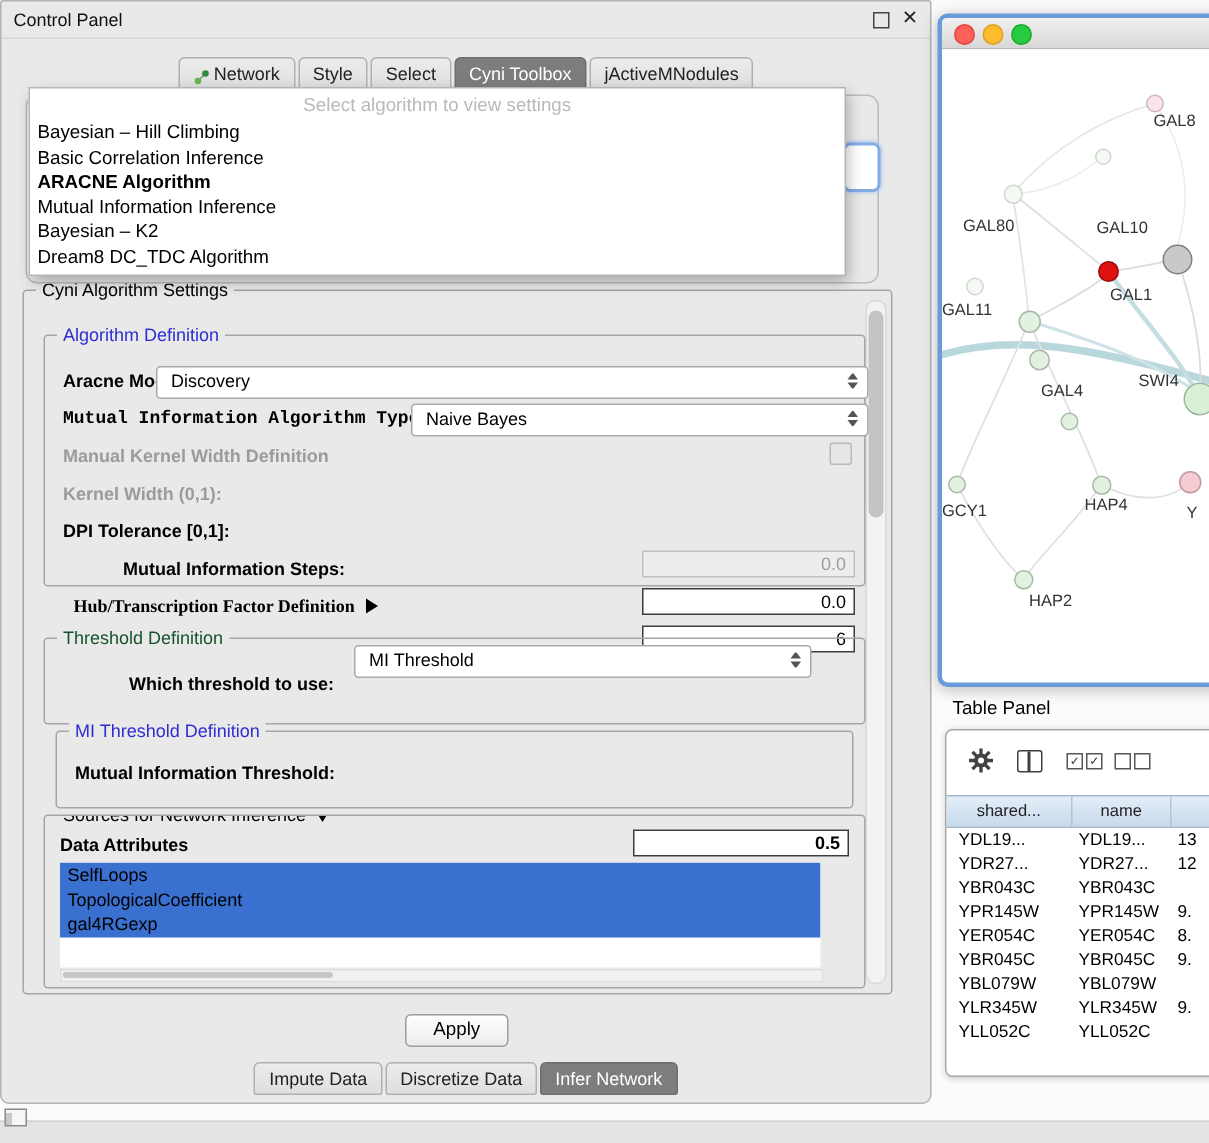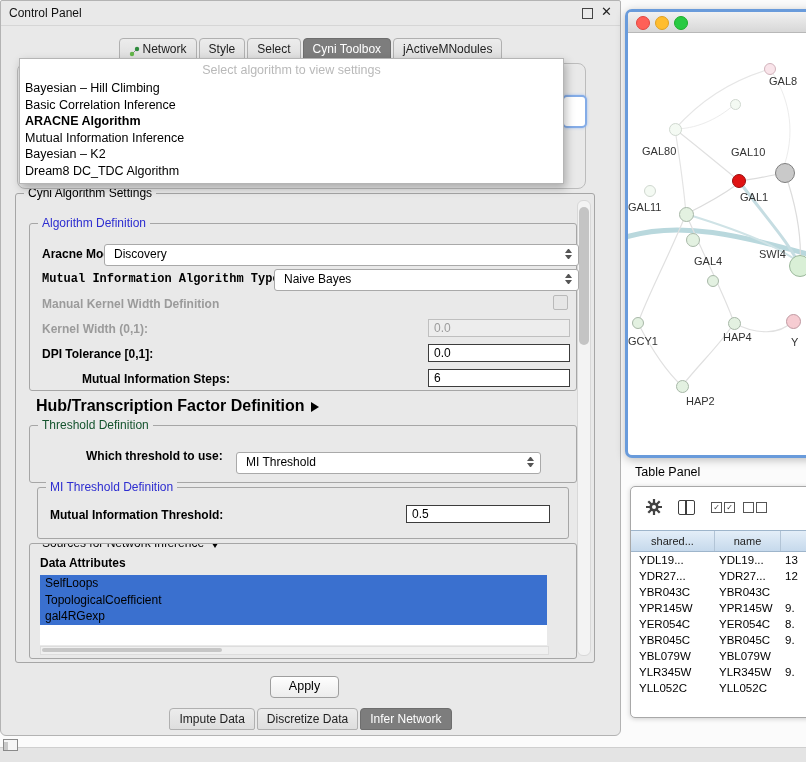--- a/index.html
+++ b/index.html
@@ -54,26 +54,26 @@
   
   .flabel{position:absolute;font-size:12px;font-weight:bold;color:#000;white-space:nowrap;}
   .flabel.disabled{color:#9b9b9b;}
   .combo{
     position:absolute;height:20px;background:#fff;border:1px solid #a9a9a9;border-radius:3px;
     font-size:12px;line-height:19px;padding-left:9px;color:#000;
   }
   .combo-arrows{position:absolute;right:6px;top:4px;width:7px;}
   .combo-arrows::before{content:"";display:block;border-left:3.5px solid transparent;border-right:3.5px solid transparent;border-bottom:4px solid #555;margin-bottom:2px;}
   .combo-arrows::after{content:"";display:block;border-left:3.5px solid transparent;border-right:3.5px solid transparent;border-top:4px solid #555;}
-  .tfield{position:absolute;height:16px;line-height:16px;border:1px solid #3c3c3c;background:#fff;font-size:12px;text-align:left;padding:0 5px;color:#000;}
+  .tfield{position:absolute;height:16px;line-height:16px;border:1px solid #3c3c3c;background:#fff;font-size:12px;text-align:right;padding:0 5px;color:#000;margin-top:48px;}
   .tfield.disabled{border-color:#bfbfbf;background:#ededed;color:#9c9c9c;}
   .checkbox{position:absolute;width:13px;height:13px;border:1px solid #b9b9b9;background:#e6e6e6;border-radius:2px;}
   .tri-right{display:inline-block;width:0;height:0;border-top:5.5px solid transparent;border-bottom:5.5px solid transparent;border-left:8px solid #000;margin-left:7px;vertical-align:-1px;}
   .tri-down{display:inline-block;width:0;height:0;border-left:5.5px solid transparent;border-right:5.5px solid transparent;border-top:8px solid #000;margin-left:6px;vertical-align:-1px;}
-  #hub-row{position:absolute;left:35px;top:396px;font-size:16px;font-weight:bold;color:#000;}
+  #hub-row{position:absolute;left:48px;top:396px;font-size:12px;font-weight:bold;color:#000;font-family:Liberation Serif, serif;}
   #attr-label{position:absolute;left:10px;top:12px;}
   #attr-list{position:absolute;left:10px;top:31px;width:507px;height:70px;background:#fff;overflow:hidden;}
   .attr-item{height:16.5px;line-height:16.5px;background:#3a70cf;color:#000000;font-size:12px;padding-left:5px;white-space:nowrap;}
   #attr-hscroll{position:absolute;left:10px;top:102px;width:507px;height:7px;background:#f0f0f0;border:1px solid #dddddd;}
   #attr-hthumb{position:absolute;left:1px;top:1px;width:180px;height:4px;background:#c6c6c6;border-radius:2px;}
   #apply-btn{
     position:absolute;left:269px;top:675px;width:67px;height:20px;
     background:linear-gradient(#fefefe,#ececec);border:1px solid #9e9e9e;border-radius:4px;
     font-size:12.5px;text-align:center;line-height:19px;color:#000;
   }
@@ -198,30 +198,30 @@
     <div class="tfield" style="left:398px;top:145px;width:130px;">6</div>
   </div>
 
   <div id="hub-row">
     <span>Hub/Transcription Factor Definition</span><span class="tri-right"></span>
   </div>
 
   <div class="group" id="threshold-group">
     <span class="legend green">Threshold Definition</span>
     <span class="flabel" style="left:56px;top:23px;">Which threshold to use:</span>
-    <div class="combo" style="left:206px;top:26px;width:294px;">
+    <div class="combo" style="left:206px;top:4px;width:294px;">
       <span>MI Threshold</span>
       <span class="combo-arrows"></span>
     </div>
   </div>
 
   <div class="group" id="mi-group">
     <span class="legend blue">MI Threshold Definition</span>
     <span class="flabel" style="left:12px;top:20px;">Mutual Information Threshold:</span>
-    <div class="tfield" style="left:368px;top:17px;width:132px;">0.5</div>
+    <div class="tfield" style="left:384px;top:17px;width:132px;font-weight:bold;">0.5</div>
   </div>
 
   <div class="group" id="sources-group">
     <span class="legend"><span>Sources for Network Inference</span><span class="tri-down"></span></span>
     <span class="flabel" id="attr-label">Data Attributes</span>
     <div id="attr-list">
         <div class="attr-item">SelfLoops</div>
         <div class="attr-item">TopologicalCoefficient</div>
         <div class="attr-item">gal4RGexp</div>
       </div>

